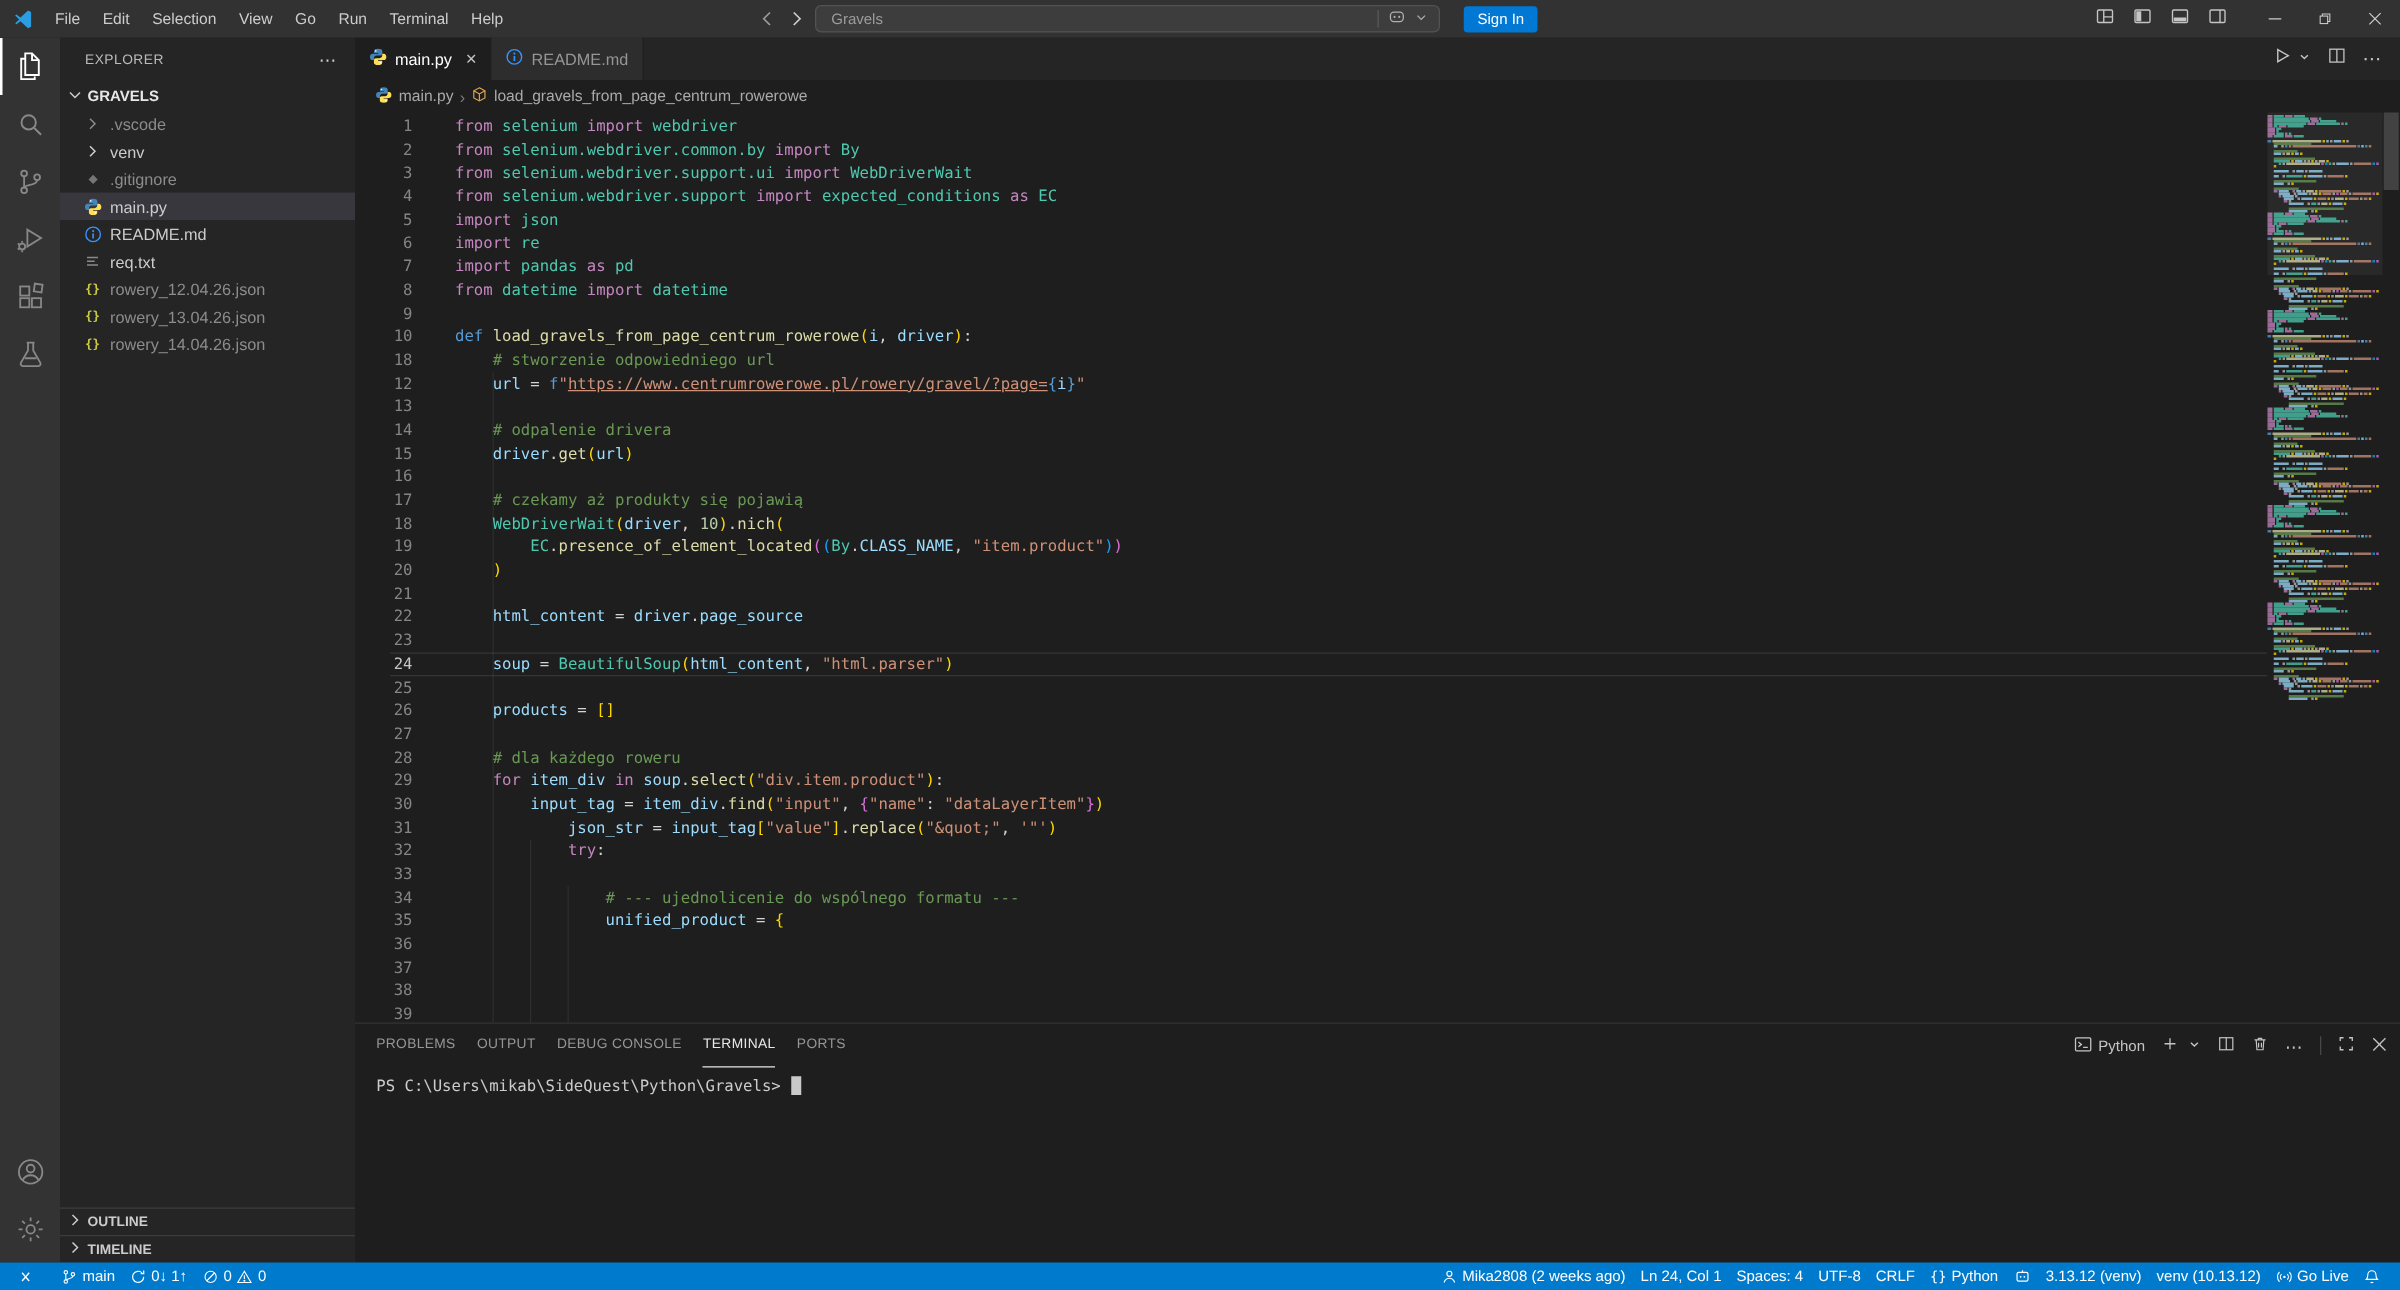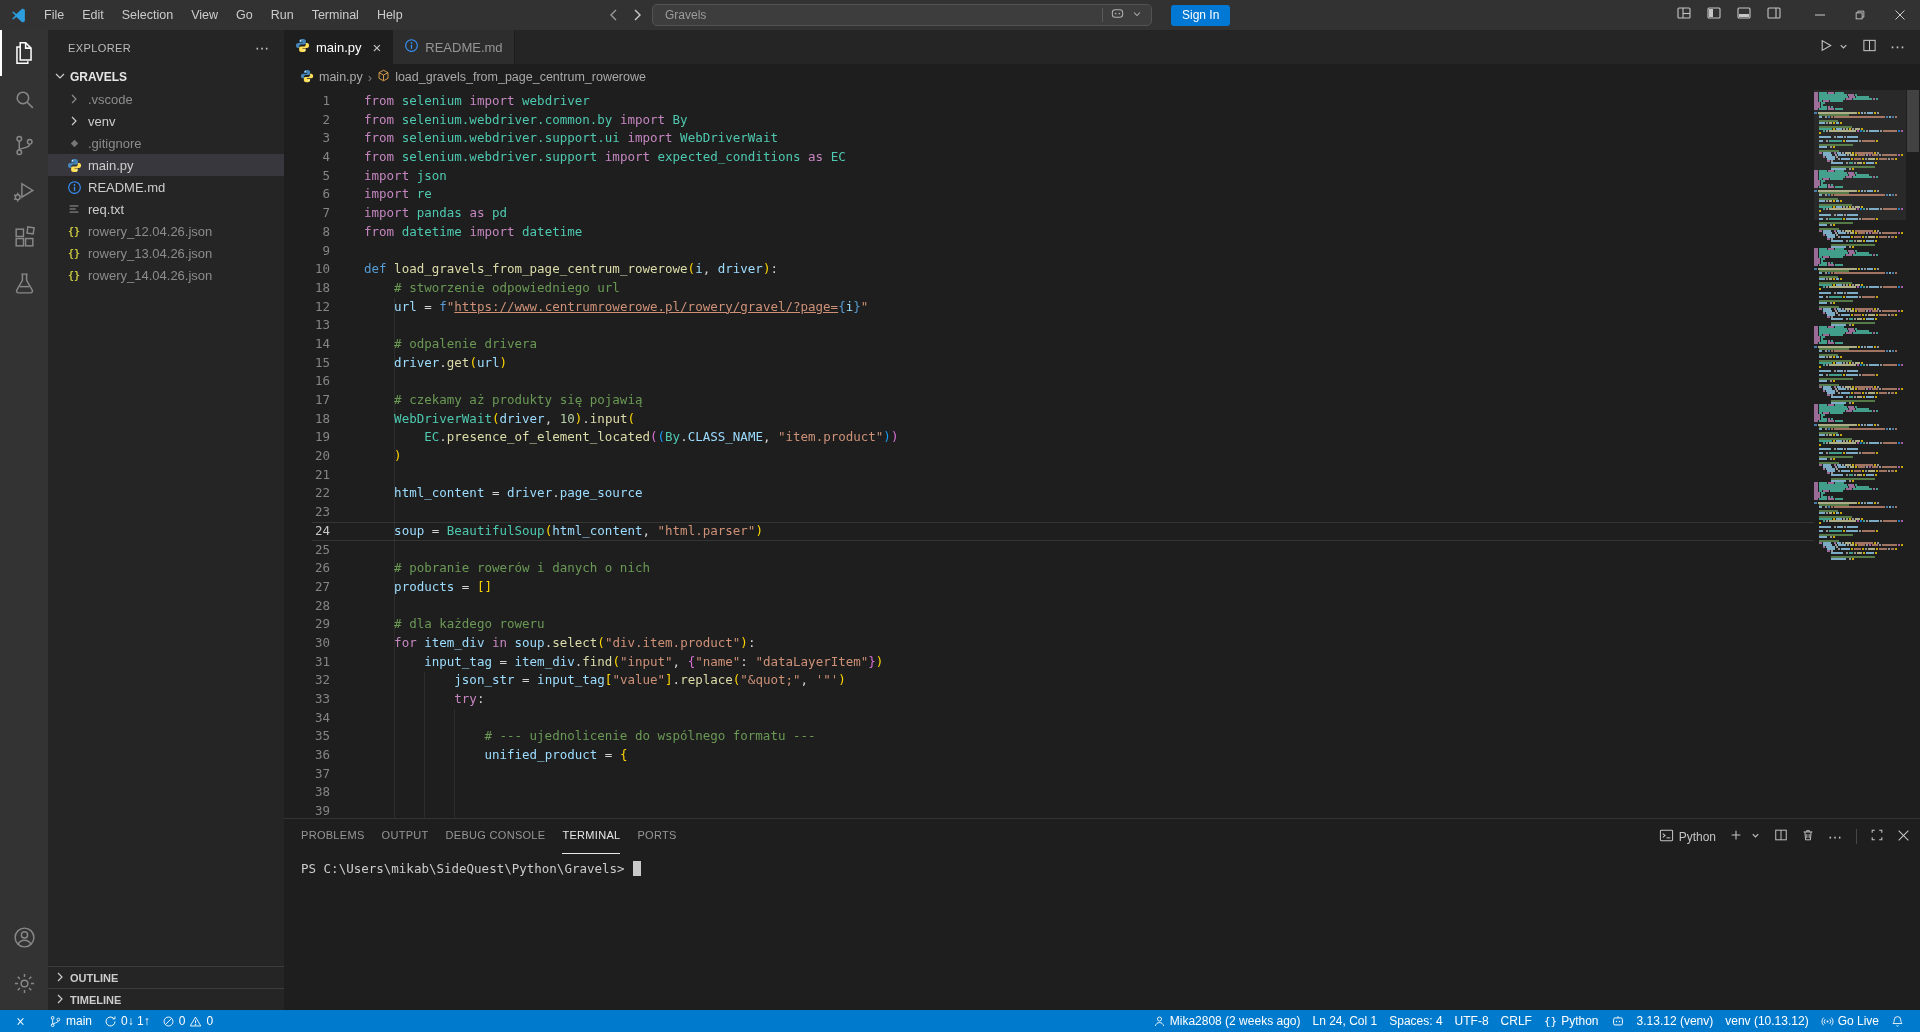--- a/index.html
+++ b/index.html
@@ -483,29 +483,28 @@
               <div class="code-line"><span class="tk-k">from </span><span class="tk-cl">datetime </span><span class="tk-k">import </span><span class="tk-cl">datetime</span></div>
               <div class="code-line"></div>
               <div class="code-line"><span class="tk-d">def </span><span class="tk-fn">load_gravels_from_page_centrum_rowerowe</span><span class="tk-b1">(</span><span class="tk-v">i</span><span class="tk-p">, </span><span class="tk-v">driver</span><span class="tk-b1">)</span><span class="tk-p">:</span></div>
               <div class="code-line"><span class="tk-c">    # stworzenie odpowiedniego url</span></div>
               <div class="code-line"><span class="tk-p">    </span><span class="tk-v">url</span><span class="tk-p"> = </span><span class="tk-d">f</span><span class="tk-s">"</span><span class="tk-u">https://www.centrumrowerowe.pl/rowery/gravel/?page=</span><span class="tk-d">{</span><span class="tk-v">i</span><span class="tk-d">}</span><span class="tk-s">"</span></div>
               <div class="code-line"></div>
               <div class="code-line"><span class="tk-c">    # odpalenie drivera</span></div>
               <div class="code-line"><span class="tk-p">    </span><span class="tk-v">driver</span><span class="tk-p">.</span><span class="tk-fn">get</span><span class="tk-b1">(</span><span class="tk-v">url</span><span class="tk-b1">)</span></div>
               <div class="code-line"></div>
               <div class="code-line"><span class="tk-c">    # czekamy aż produkty się pojawią</span></div>
-              <div class="code-line"><span class="tk-p">    </span><span class="tk-cl">WebDriverWait</span><span class="tk-b1">(</span><span class="tk-v">driver</span><span class="tk-p">, </span><span class="tk-n">10</span><span class="tk-b1">)</span><span class="tk-p">.</span><span class="tk-fn">input</span><span class="tk-b1">(</span></div>
+              <div class="code-line"><span class="tk-p">    </span><span class="tk-cl">WebDriverWait</span><span class="tk-b1">(</span><span class="tk-v">driver</span><span class="tk-p">, </span><span class="tk-n">10</span><span class="tk-b1">)</span><span class="tk-p">.</span><span class="tk-fn">nich</span><span class="tk-b1">(</span></div>
               <div class="code-line"><span class="tk-p">        </span><span class="tk-cl">EC</span><span class="tk-p">.</span><span class="tk-fn">presence_of_element_located</span><span class="tk-b2">(</span><span class="tk-b3">(</span><span class="tk-cl">By</span><span class="tk-p">.</span><span class="tk-v">CLASS_NAME</span><span class="tk-p">, </span><span class="tk-s">"item.product"</span><span class="tk-b3">)</span><span class="tk-b2">)</span></div>
               <div class="code-line"><span class="tk-b1">    )</span></div>
               <div class="code-line"></div>
               <div class="code-line"><span class="tk-p">    </span><span class="tk-v">html_content</span><span class="tk-p"> = </span><span class="tk-v">driver</span><span class="tk-p">.</span><span class="tk-v">page_source</span></div>
               <div class="code-line"></div>
               <div class="code-line"><span class="tk-p">    </span><span class="tk-v">soup</span><span class="tk-p"> = </span><span class="tk-cl">BeautifulSoup</span><span class="tk-b1">(</span><span class="tk-v">html_content</span><span class="tk-p">, </span><span class="tk-s">"html.parser"</span><span class="tk-b1">)</span></div>
               <div class="code-line"></div>
-              <div class="code-line"><span class="tk-c">    # pobranie rowerów i danych o nich</span></div>
               <div class="code-line"><span class="tk-p">    </span><span class="tk-v">products</span><span class="tk-p"> = </span><span class="tk-b1">[]</span></div>
               <div class="code-line"></div>
               <div class="code-line"><span class="tk-c">    # dla każdego roweru</span></div>
               <div class="code-line"><span class="tk-k">    for </span><span class="tk-v">item_div</span><span class="tk-k"> in </span><span class="tk-v">soup</span><span class="tk-p">.</span><span class="tk-fn">select</span><span class="tk-b1">(</span><span class="tk-s">"div.item.product"</span><span class="tk-b1">)</span><span class="tk-p">:</span></div>
               <div class="code-line"><span class="tk-p">        </span><span class="tk-v">input_tag</span><span class="tk-p"> = </span><span class="tk-v">item_div</span><span class="tk-p">.</span><span class="tk-fn">find</span><span class="tk-b1">(</span><span class="tk-s">"input"</span><span class="tk-p">, </span><span class="tk-b2">{</span><span class="tk-s">"name"</span><span class="tk-p">: </span><span class="tk-s">"dataLayerItem"</span><span class="tk-b2">}</span><span class="tk-b1">)</span></div>
               <div class="code-line"><span class="tk-p">            </span><span class="tk-v">json_str</span><span class="tk-p"> = </span><span class="tk-v">input_tag</span><span class="tk-b1">[</span><span class="tk-s">"value"</span><span class="tk-b1">]</span><span class="tk-p">.</span><span class="tk-fn">replace</span><span class="tk-b1">(</span><span class="tk-s">"&amp;quot;"</span><span class="tk-p">, </span><span class="tk-s">'"'</span><span class="tk-b1">)</span></div>
               <div class="code-line"><span class="tk-k">            try</span><span class="tk-p">:</span></div>
               <div class="code-line"></div>
               <div class="code-line"><span class="tk-c">                # --- ujednolicenie do wspólnego formatu ---</span></div>
               <div class="code-line"><span class="tk-p">                </span><span class="tk-v">unified_product</span><span class="tk-p"> = </span><span class="tk-b1">{</span></div>

